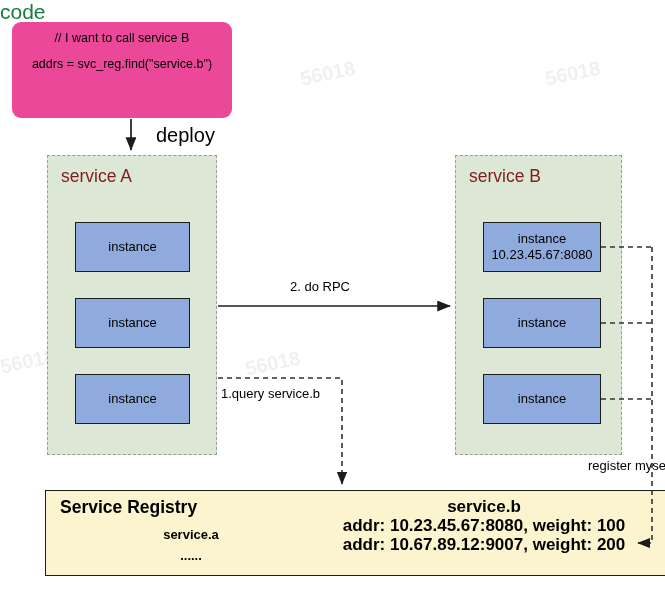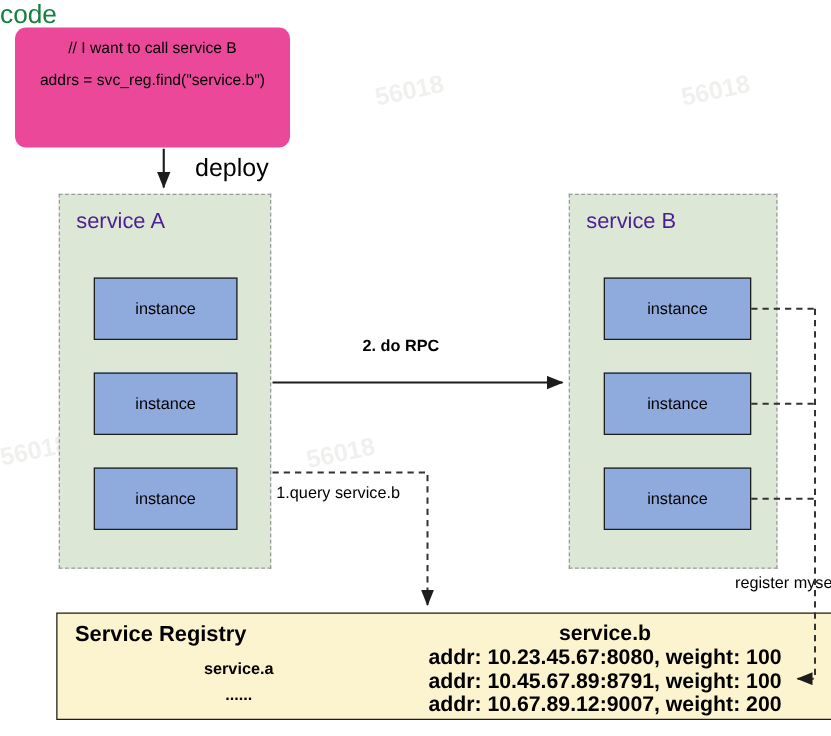--- a/index.html
+++ b/index.html
@@ -68,21 +68,21 @@
     position: absolute;
     background: #DCE8D5;
     border: 1.5px dashed #9a9a9a;
     box-sizing: border-box;
   }
   .svc-title {
     position: absolute;
     left: 13px;
     top: 10px;
     font-size: 17.5px;
-    color: #4c1d95;
+    color: #7f1d1d;
   }
   .inst {
     position: absolute;
     background: #8FAADC;
     border: 1.5px solid #1c1c1c;
     box-sizing: border-box;
     display: flex;
     flex-direction: column;
     align-items: center;
     justify-content: center;
@@ -178,44 +178,44 @@
   </div>
   <div class="inst" style="left:75px; top:374px; width:115px; height:50px;">
     <span>instance</span>
   </div>
 
   <div class="svc" style="left:455px; top:155px; width:167px; height:300px;">
     <div class="svc-title">service B</div>
   </div>
   <div class="inst" style="left:483px; top:222px; width:118px; height:50px;">
     <span>instance</span>
+    <span>10.23.45.67:8080</span>
   </div>
   <div class="inst" style="left:483px; top:298px; width:118px; height:50px;">
     <span>instance</span>
   </div>
   <div class="inst" style="left:483px; top:374px; width:118px; height:50px;">
     <span>instance</span>
   </div>
 
   <div class="registry">
     <div class="reg-title">Service Registry</div>
     <div class="reg-left">
       <div>service.a</div>
       <div>......</div>
     </div>
     <div class="reg-right">
       <div>service.b</div>
       <div>addr: 10.23.45.67:8080, weight: 100</div>
-      <div>addr: 10.45.67.89:8791, weight: 100</div>
       <div>addr: 10.67.89.12:9007, weight: 200</div>
     </div>
   </div>
 
   <div class="edge-label" style="left:139px; top:124px; font-size:20px;margin-left:17px;">deploy</div>
-  <div class="edge-label" style="left:290px; top:269px;font-weight:bold;">2. do RPC</div>
+  <div class="edge-label" style="left:290px; top:279px;">2. do RPC</div>
   <div class="edge-label" style="left:221px; top:386px;">1.query service.b</div>
   <div class="edge-label" style="left:588px; top:458px;">register myself</div>
 
   <svg class="overlay">
     <defs>
       <marker id="arrow-solid" markerWidth="9" markerHeight="9" refX="7.5" refY="3.2" orient="auto">
         <path d="M0,0 L8,3.2 L0,6.4 z" fill="#1c1c1c"></path>
       </marker>
       <marker id="arrow-dash" markerWidth="9" markerHeight="9" refX="7.5" refY="3.2" orient="auto">
         <path d="M0,0 L8,3.2 L0,6.4 z" fill="#1c1c1c"></path>

